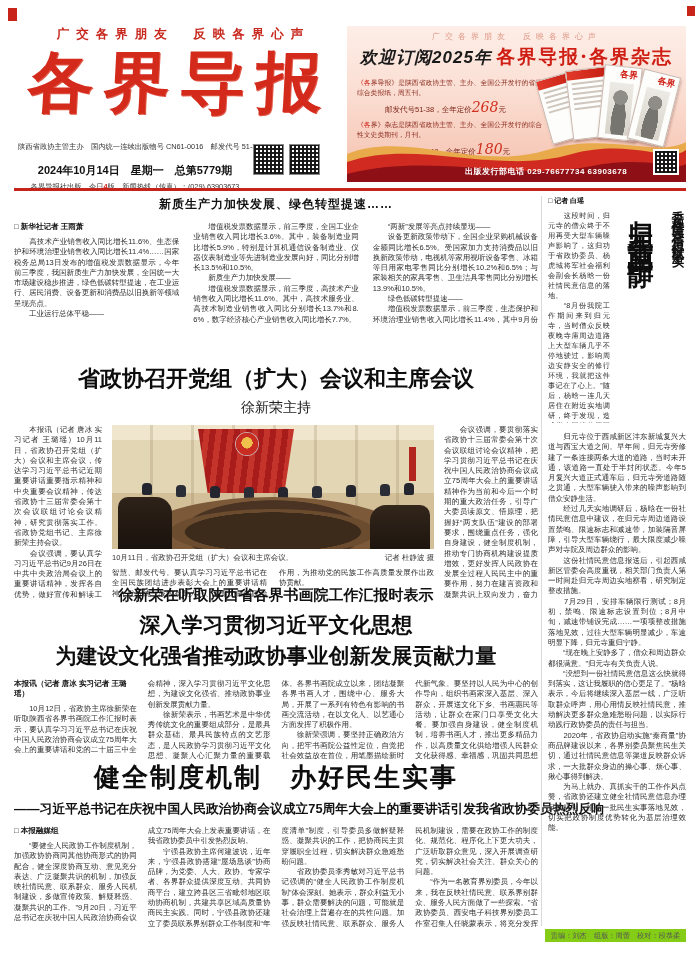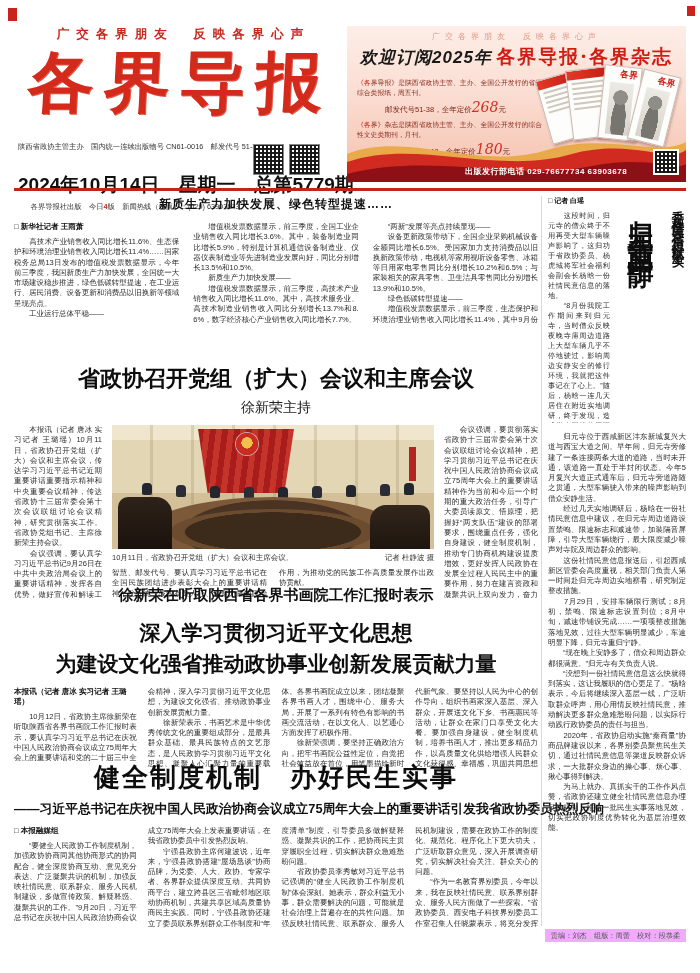--- a/index.html
+++ b/index.html
@@ -9,21 +9,21 @@
 
   
   .regmark { position:absolute; background:#c9241a; }
 
   
   .mast { position:absolute; left:14px; top:18px; width:332px; height:168px; }
   .mast-slogan { text-align:center; color:#c8291f; font-size:12.5px; font-weight:bold; letter-spacing:7px; padding-left:7px; margin-top:8px; }
   .mast-title { text-align:center; color:#d42a1c; font-family:"DejaVu Serif","Liberation Serif",serif; font-weight:900; font-size:66px; letter-spacing:10px; line-height:1.0; margin-top:6px; transform:skewX(-3deg); text-shadow:1px 1px 0 #e05a4a; white-space:nowrap; }
   .mast-info { position:absolute; left:4px; top:124px; width:234px; text-align:center; }
   .mi1 { font-size:7.3px; color:#333; letter-spacing:0; white-space:nowrap; }
-  .mi2 { font-size:19px; font-weight:bold; color:#111; margin-top:20px; white-space:nowrap; }
+  .mi2 { font-size:11px; font-weight:bold; color:#111; margin-top:11px; white-space:nowrap; }
   .mi3 { font-size:7.3px; color:#333; margin-top:4px; white-space:nowrap; }
   .mi3 .red { color:#d02318; font-weight:bold; }
   .mast-qrs { position:absolute; right:26px; top:126px; display:flex; gap:5px; }
   .qr { width:31px; height:31px; border:1px solid #888; background:
         repeating-linear-gradient(0deg,rgba(20,20,20,.95) 0 2px,transparent 2px 4px),
         repeating-linear-gradient(90deg,#1a1a1a 0 2px,#fff 2px 4px); }
 
   
   .ad { position:absolute; left:347px; top:26px; width:339px; height:156px; overflow:hidden;
         background:linear-gradient(180deg,#fdeee7 0%,#fbdfd4 40%,#f7cdbd 75%,#f3bfae 100%); }
@@ -91,41 +91,41 @@
        background:radial-gradient(ellipse at 50% 50%, #3c2a1b 0 60%, #6b4c2e 61% 100%); }
   .ph-chair1 { position:absolute; left:6px; bottom:-6px; width:54px; height:58px; border-radius:10px 16px 0 0; background:linear-gradient(180deg,#2e2219,#17100b); }
   .ph-chair2 { position:absolute; right:4px; bottom:-8px; width:60px; height:52px; border-radius:16px 10px 0 0; background:linear-gradient(180deg,#33261b,#19120c); }
   .caption { display:flex; justify-content:space-between; font-size:7.5px; color:#333; margin-top:4px; white-space:nowrap; }
   .cp-bottom { margin-top:5px; height:32px; column-count:2; column-gap:12px; overflow:hidden; }
 
   
   .shuhua { position:absolute; left:14px; top:586px; width:524px; height:172px; }
   .sh-kicker { text-align:center; font-size:15px; font-weight:bold; color:#111; }
   .sh-h1, .sh-h2 { text-align:center; font-size:21px; font-weight:900; color:#0d0d0d; white-space:nowrap; }
-  .sh-h1 { margin-top:14px; } .sh-h2 { margin-top:3px; }
+  .sh-h1 { margin-top:6px; } .sh-h2 { margin-top:3px; }
   .sh-body { margin-top:9px; height:86px; column-count:4; column-gap:11px; overflow:hidden; }
 
   
   .minsheng { position:absolute; left:14px; top:760px; width:524px; height:168px; }
   .ms-head { text-align:center; font-size:26px; font-weight:900; color:#0d0d0d; letter-spacing:2px; white-space:nowrap; }
   .ms-sub { text-align:center; font-size:12.8px; font-weight:bold; color:#111; margin-top:6px; white-space:nowrap; }
   .ms-body { margin-top:8px; height:104px; column-count:4; column-gap:11px; overflow:hidden; }
 
   
   .rail { position:absolute; left:548px; top:196px; width:138px; height:732px; }
   .rail-top { display:flex; gap:14px; }
   .rail-textcol { width:64px; }
   .rail-textcol .bodytxt { height:212px; overflow:hidden; font-size:7.2px; line-height:10px; }
   .vtitles { writing-mode:vertical-rl; height:228px; padding-top:4px; }
   .vt-small { font-size:12.5px; font-weight:bold; color:#111; letter-spacing:4px; margin-left:10px; }
   .vt-big { font-size:26px; font-weight:900; color:#0d0d0d; letter-spacing:7px; }
   .rail-body { margin-top:8px; height:478px; overflow:hidden; }
 
   
-  .credits { position:absolute; left:545px; top:929px; width:141px; height:13px; background:#f0abfc; color:#555;
+  .credits { position:absolute; left:545px; top:929px; width:141px; height:13px; background:#84cc16; color:#555;
              font-size:7.2px; text-align:center; line-height:13px; white-space:nowrap; }
 </style>
 </head>
 <body>
 
 <div class="page">
 
   <div class="regmark" style="left:8px; top:8px; width:9px; height:13px;"></div>
   <div class="regmark" style="right:5px; top:6px; width:8px; height:10px;"></div>
 

